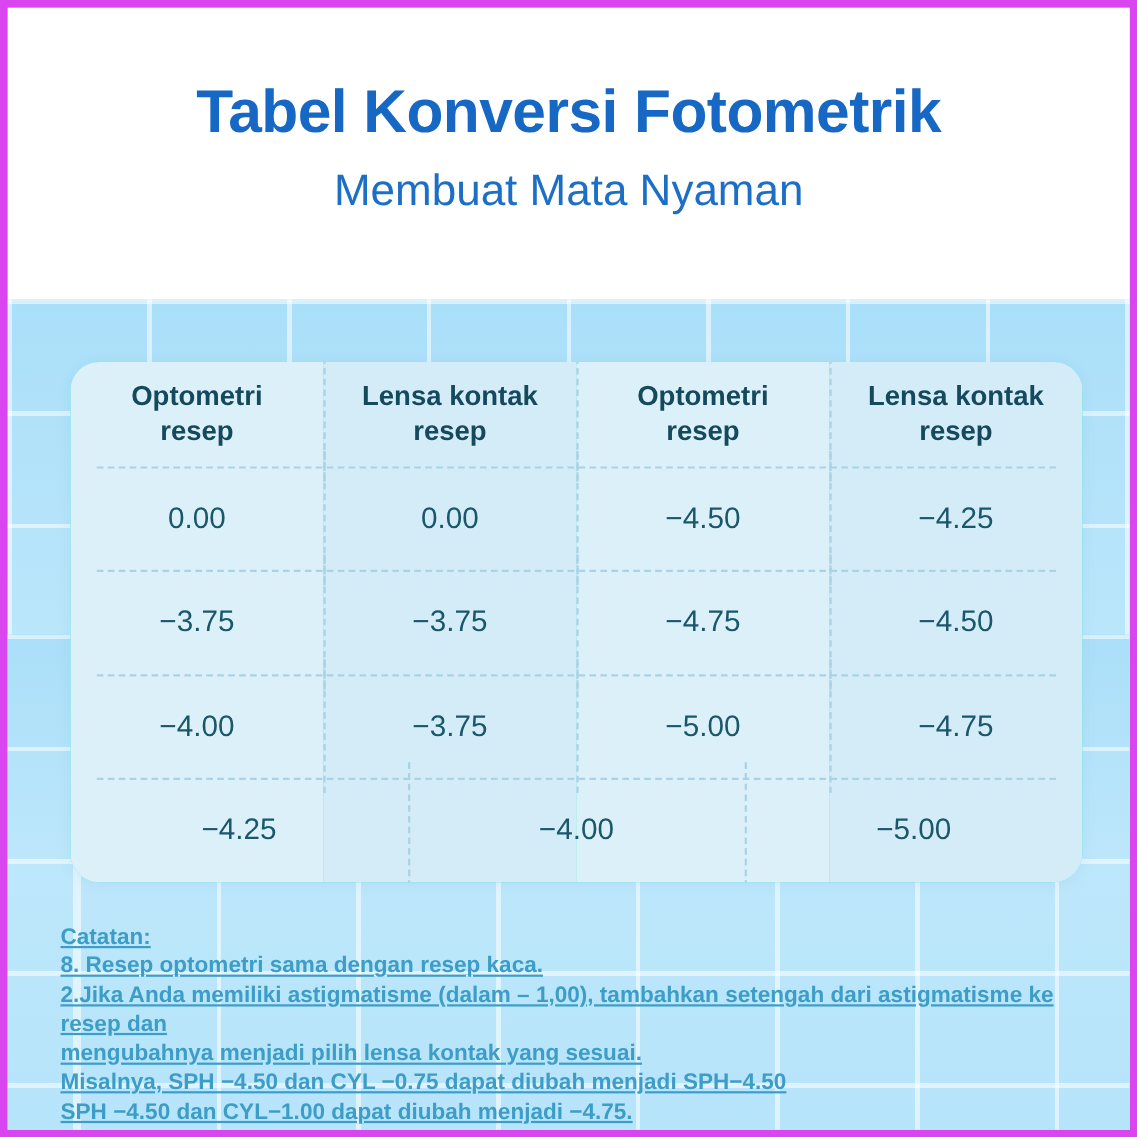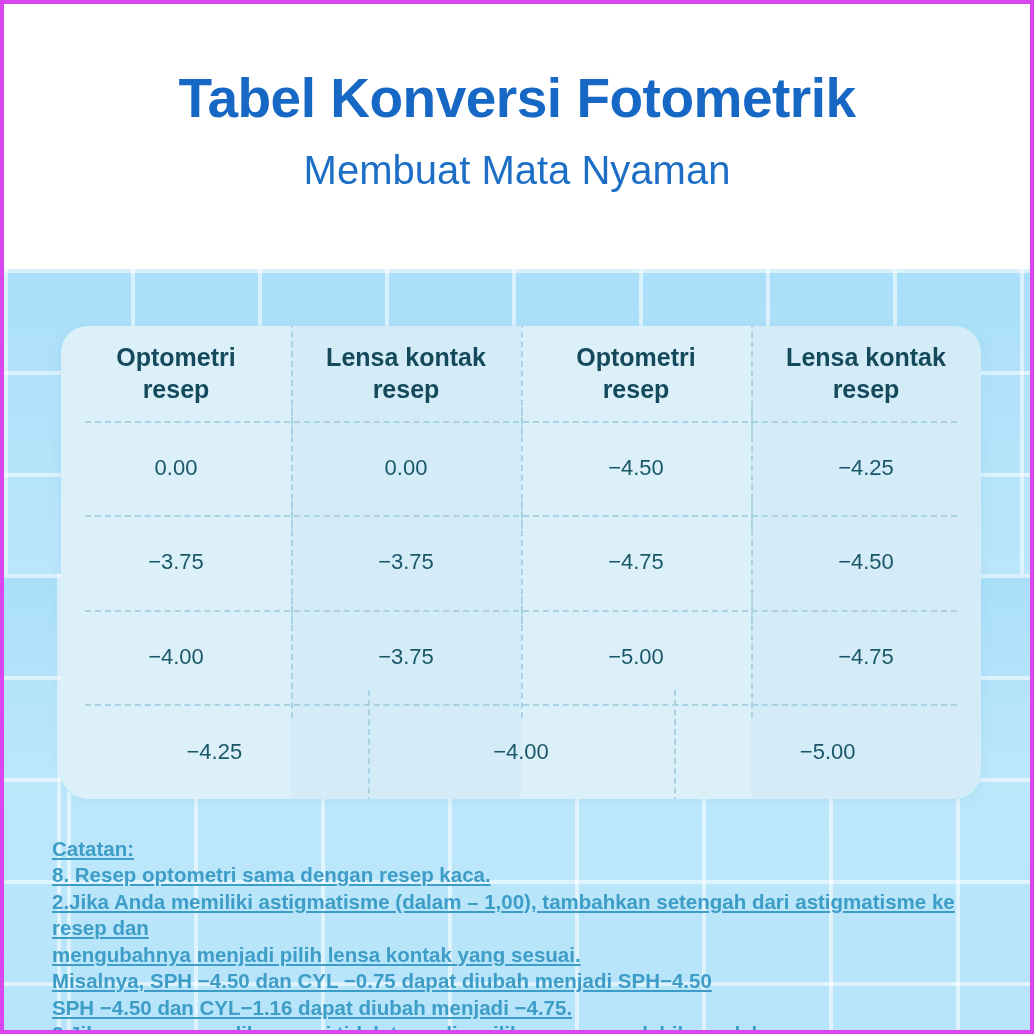--- a/index.html
+++ b/index.html
@@ -13,21 +13,21 @@
     font-family: "Liberation Sans", sans-serif;
     overflow: hidden;
   }
 
   
   #poster {
     position: relative;
     width: 1034px;
     height: 1034px;
     box-sizing: border-box;
-    border: 4px solid #d946ef;
+    border: 7px solid #d946ef;
     background: #ffffff;
     overflow: hidden;
   }
 
   
   .header-band {
     position: absolute;
     left: 0;
     top: 0;
     width: 100%;
@@ -133,21 +133,21 @@
     border-top: 2px dashed #a9d2e4;
   }
   .cell {
     flex: 1 1 25%;
     display: flex;
     flex-direction: column;
     align-items: center;
     justify-content: center;
     position: relative;
     color: #1a5769;
-    font-size: 22px;
+    font-size: 27px;
     line-height: 1.28;
     text-align: center;
   }
   .cell + .cell::before {
     content: "";
     position: absolute;
     left: 0;
     top: -14px;
     bottom: -14px;
     border-left: 2px dashed #a9d2e4;
@@ -244,17 +244,17 @@
 
     </div>
   </div>
 
   <div class="notes">
     <p>Catatan:</p>
     <p>8. Resep optometri sama dengan resep kaca.</p>
     <p>2.Jika Anda memiliki astigmatisme (dalam – 1,00), tambahkan setengah dari astigmatisme ke resep dan</p>
     <p>mengubahnya menjadi pilih lensa kontak yang sesuai.</p>
     <p>Misalnya, SPH −4.50 dan CYL −0.75 dapat diubah menjadi SPH−4.50</p>
-    <p>SPH −4.50 dan CYL−1.16 dapat diubah menjadi −4.75.</p>
+    <p>SPH −4.50 dan CYL−1.00 dapat diubah menjadi −4.75.</p>
     <p>3.Jika resep yang dikonversi tidak tersedia, pilih resep yang lebih rendah.</p>
   </div>
 
 </div>
 
 </body></html>

